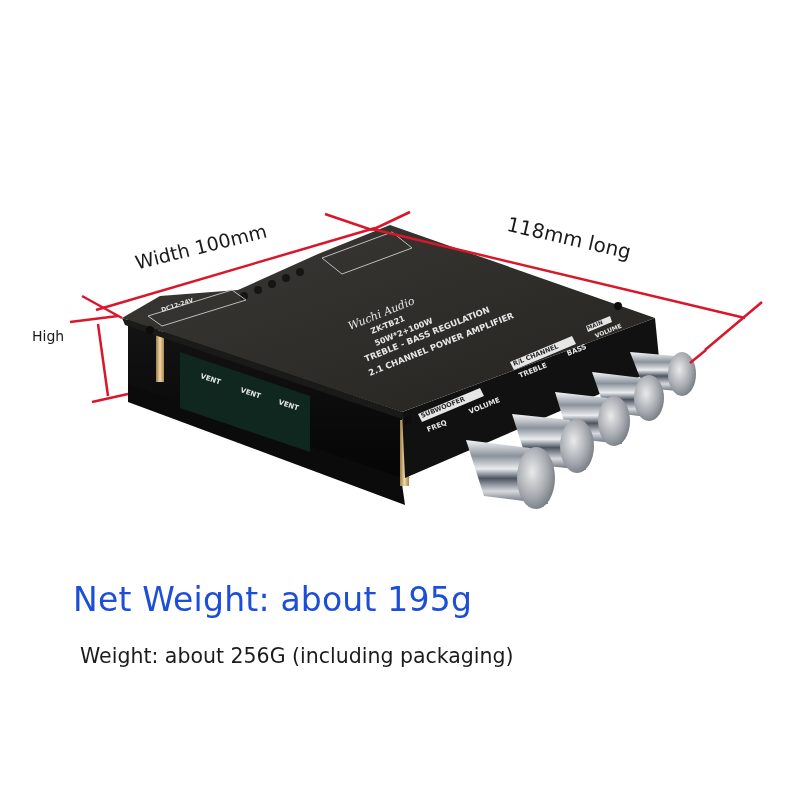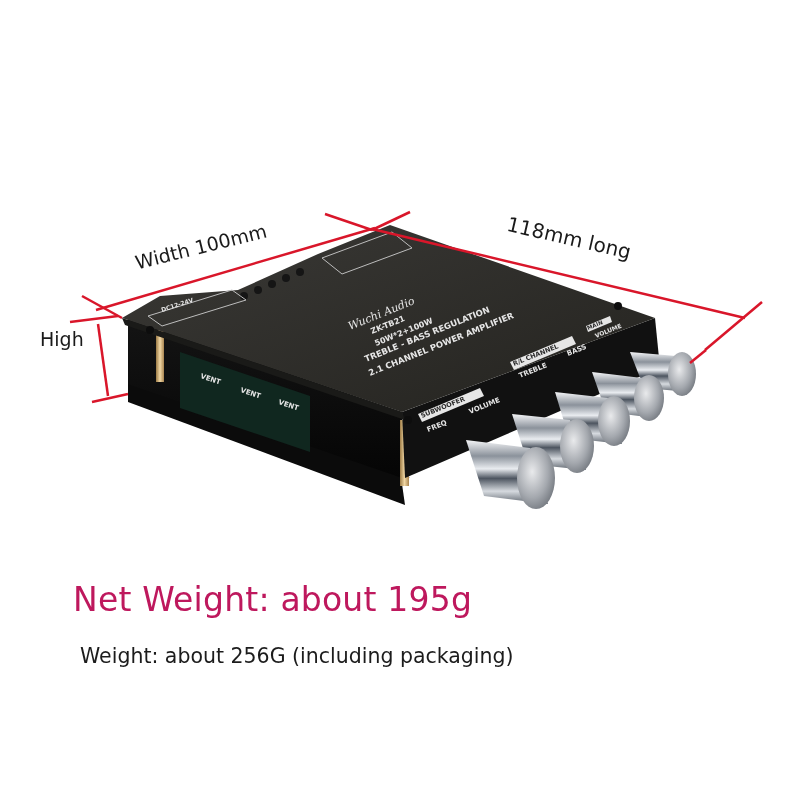--- a/index.html
+++ b/index.html
@@ -1,23 +1,23 @@
 <!DOCTYPE html>
 <html><head>
 <meta charset="utf-8">
 <style>
   html, body { margin: 0; padding: 0; background: #ffffff; }
   .canvas { position: relative; width: 800px; height: 800px; overflow: hidden; background: #ffffff; font-family: "DejaVu Sans", sans-serif; }
   svg.scene { position: absolute; left: 0; top: 0; width: 800px; height: 800px; }
   .dim-label { position: absolute; color: #1a1a1a; font-family: "DejaVu Sans", sans-serif; white-space: nowrap; transform-origin: left top; }
   .dim-width { left: 133px; top: 252px; font-size: 19px; transform: rotate(-14deg); }
   .dim-length { left: 510px; top: 212px; font-size: 20px; transform: rotate(13deg); }
-  .dim-high { left: 32px; top: 328px; font-size: 19px; margin-left: 8px; }
+  .dim-high { left: 32px; top: 328px; font-size: 14px; }
   .dim-height { left: 6px; top: 364px; font-size: 28px; }
-  .net-weight { position: absolute; left: 73px; top: 580px; font-size: 33px; color: #be185d; font-family: "DejaVu Sans", sans-serif; letter-spacing: 0.2px; }
+  .net-weight { position: absolute; left: 73px; top: 580px; font-size: 33px; color: #1d4ed8; font-family: "DejaVu Sans", sans-serif; letter-spacing: 0.2px; }
   .gross-weight { position: absolute; left: 80px; top: 644px; font-size: 20.5px; color: #1c1c1c; font-family: "DejaVu Sans", sans-serif; text-align: center; }
   .panel-text { font-family: "DejaVu Sans", sans-serif; fill: #e6e6e6; font-weight: bold; }
   .panel-script { font-family: "DejaVu Serif", serif; fill: #e6e6e6; font-style: italic; }
   .tag-text { font-family: "DejaVu Sans", sans-serif; fill: #2a2a2a; font-weight: bold; }
 </style>
 </head>
 <body>
 
 <div class="canvas">
 

